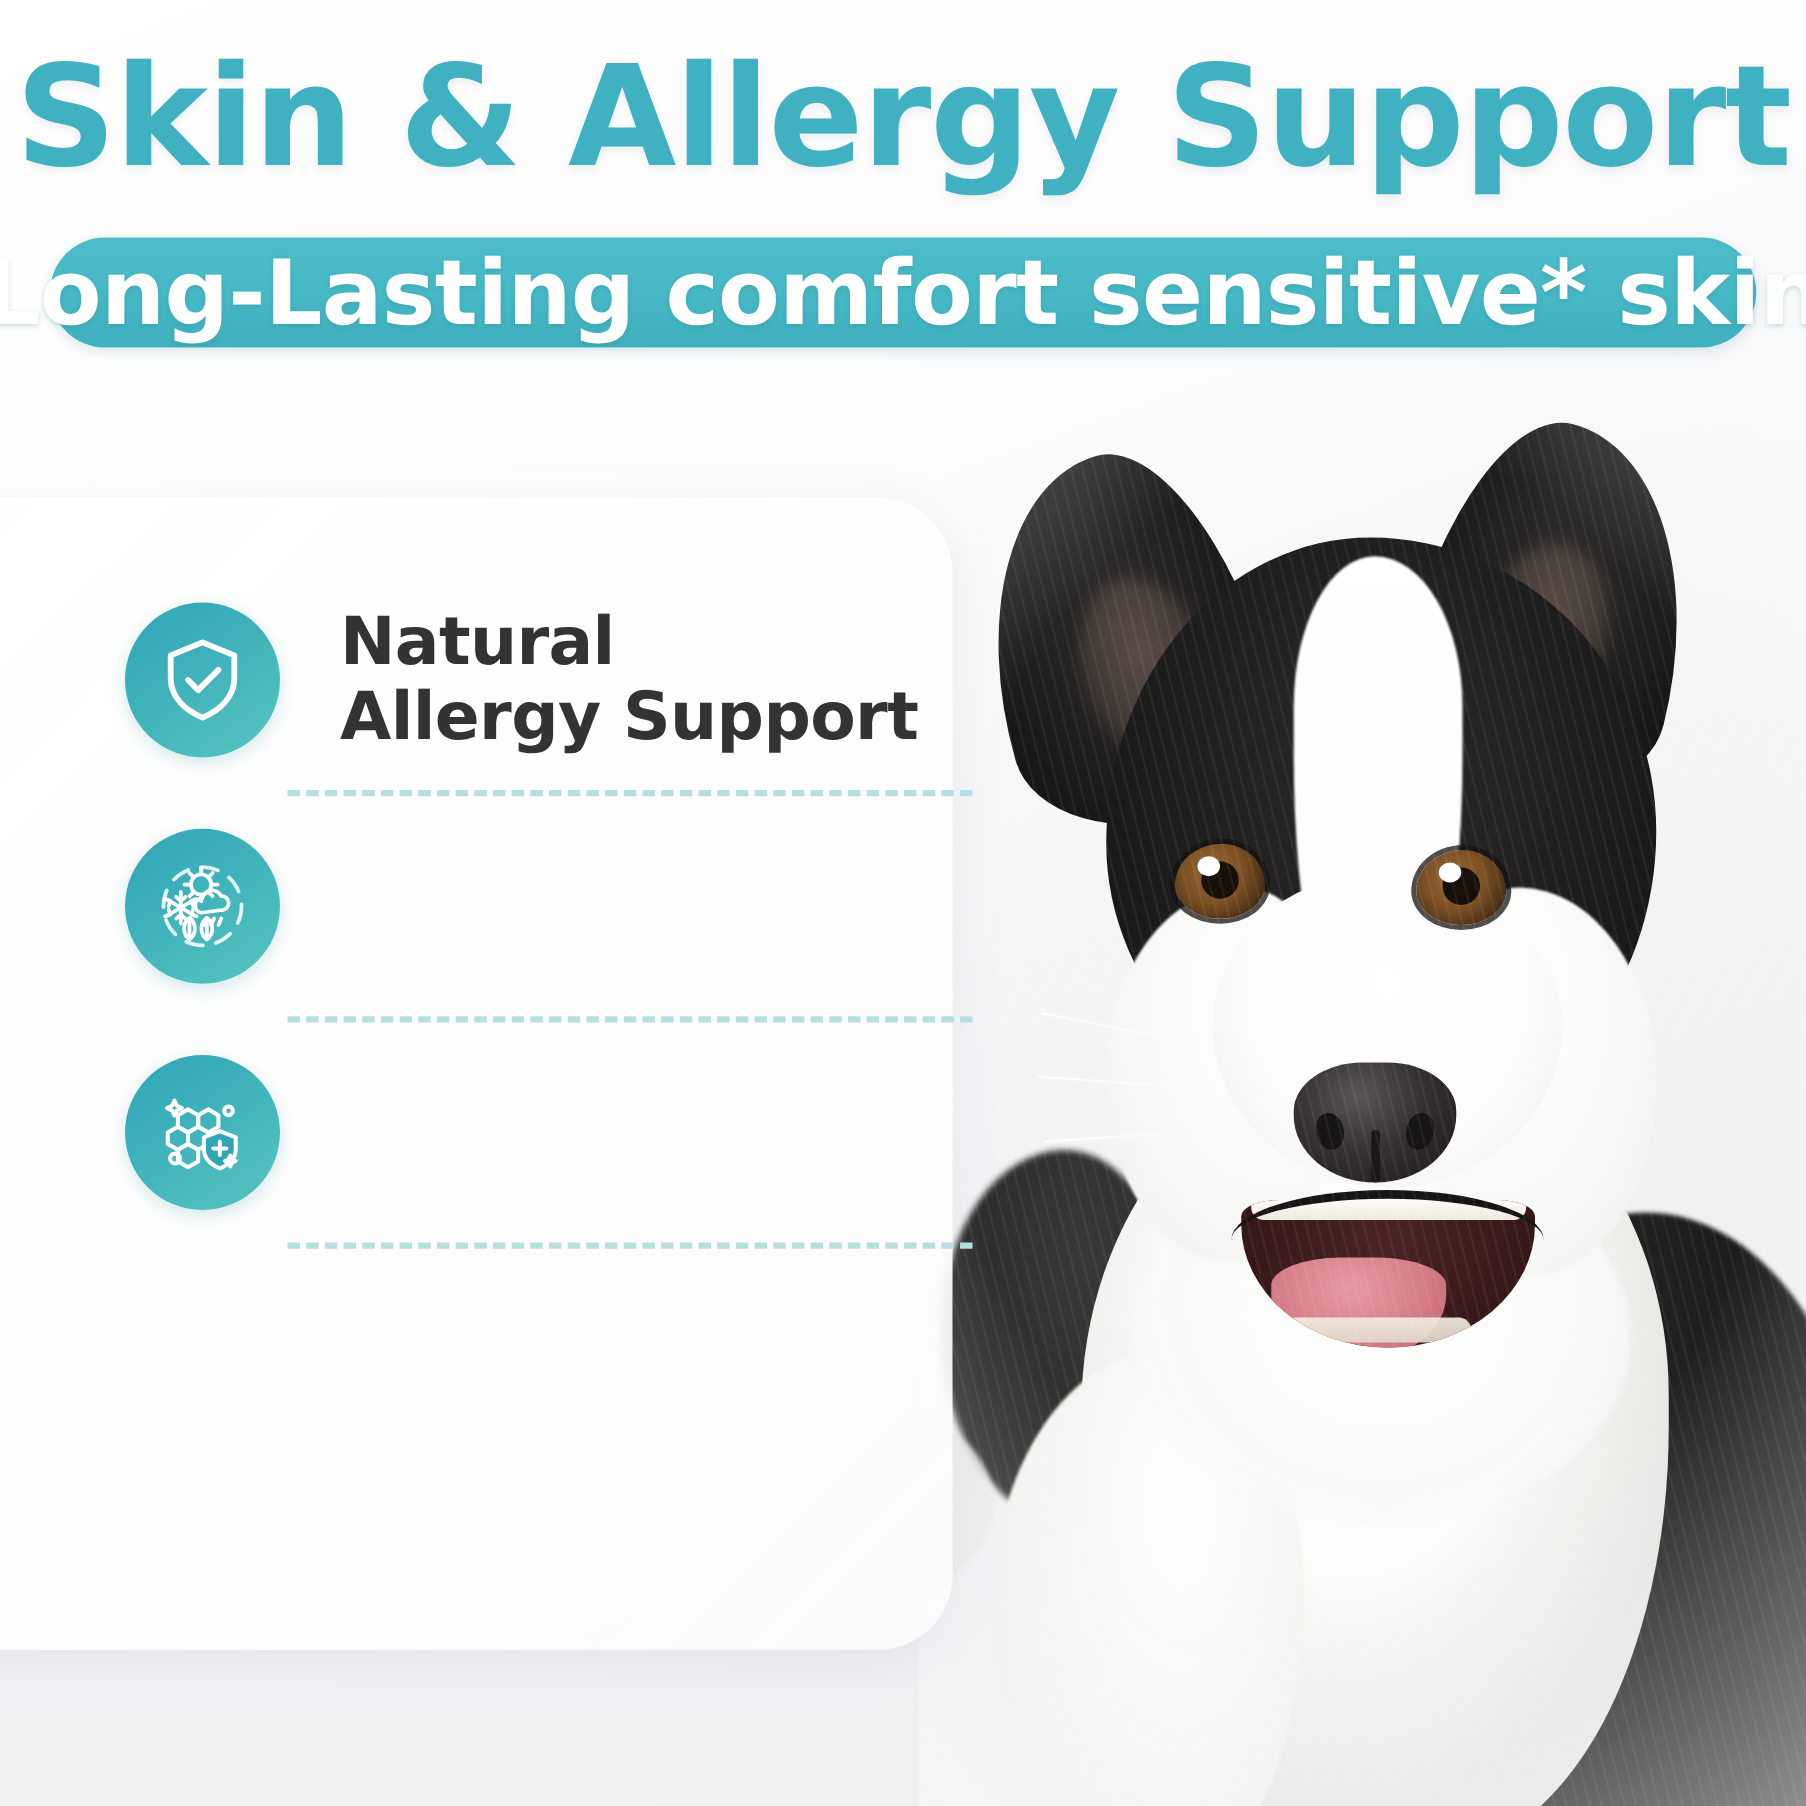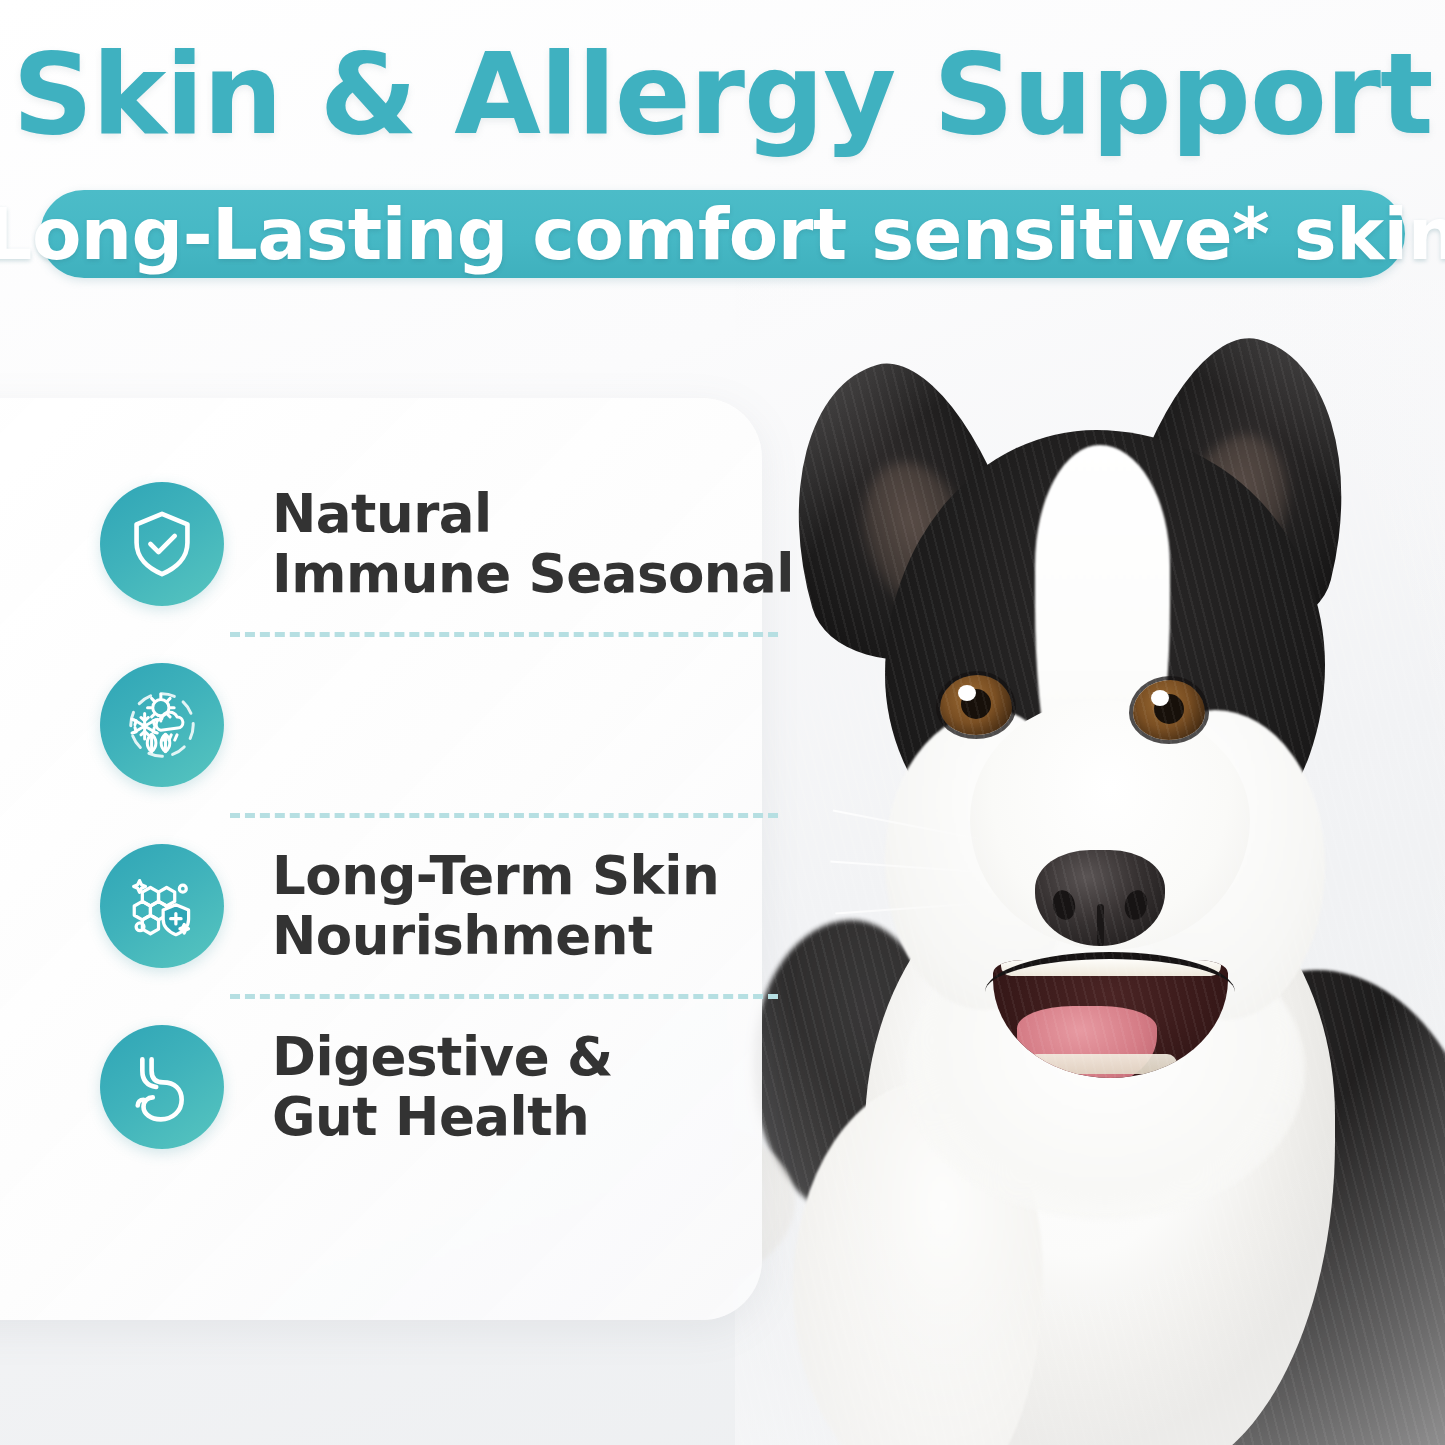--- a/index.html
+++ b/index.html
@@ -412,21 +412,21 @@
     <div class="benefit-row">
       <div class="benefit-icon">
         <span>
           <svg viewBox="0 0 64 64" fill="none" stroke="#ffffff" stroke-width="4" stroke-linecap="round" stroke-linejoin="round">
             <path d="M32 6 L54 15 V31 C54 44 44 53 32 58 C20 53 10 44 10 31 V15 Z"></path>
             <path d="M22 32 L29 39 L43 25"></path>
           </svg>
         </span>
       </div>
       <div class="benefit-label">Natural
-Immune Seasonal</div>
+Allergy Support</div>
     </div>
 
     <div class="divider"></div>
 
     <div class="benefit-row">
       <div class="benefit-icon">
         <span>
           <svg viewBox="0 0 64 64" fill="none" stroke="#ffffff" stroke-width="2.6" stroke-linecap="round" stroke-linejoin="round">
 
             <circle cx="32" cy="32" r="27" stroke-dasharray="12 9" opacity=".85"></circle>
@@ -473,34 +473,19 @@
             <path d="M44 31l11 4.4v8c0 6.5-5 10.9-11 13.4-6-2.5-11-6.9-11-13.4v-8z" fill="#2fa5b6"></path>
             <path d="M44 38.5v9M39.5 43h9"></path>
 
             <path d="M11 13.5 12.6 10 14.2 13.5 17.7 15.1 14.2 16.7 12.6 20.2 11 16.7 7.5 15.1z"></path>
             <path d="M50 50.5 51.2 48 52.4 50.5 54.9 51.7 52.4 52.9 51.2 55.4 50 52.9 47.5 51.7z"></path>
             <circle cx="50" cy="17" r="3"></circle>
             <circle cx="13" cy="50" r="3.4"></circle>
           </svg>
         </span>
       </div>
-      <div class="benefit-label">Long-Term Skin
-Nourishment</div>
     </div>
 
     <div class="divider"></div>
 
-    <div class="benefit-row">
-      <div class="benefit-icon">
-        <span>
-          <svg viewBox="0 0 64 64" fill="none" stroke="#ffffff" stroke-width="4" stroke-linecap="round" stroke-linejoin="round">
-            <path d="M23 8v10c0 7 4 10 10 10 10 0 16 6 16 15 0 10-8 17-18 17-9 0-15-5-15-11 0-5 4-8 8-8"></path>
-            <path d="M15 8v10c0 9 5 13 12 14"></path>
-            <path d="M16 43c-3 0-5 2-5 5"></path>
-          </svg>
-        </span>
-      </div>
-      <div class="benefit-label">Digestive &amp;
-Gut Health</div>
-    </div>
 
   </div>
 </div>
 
 </body></html>

